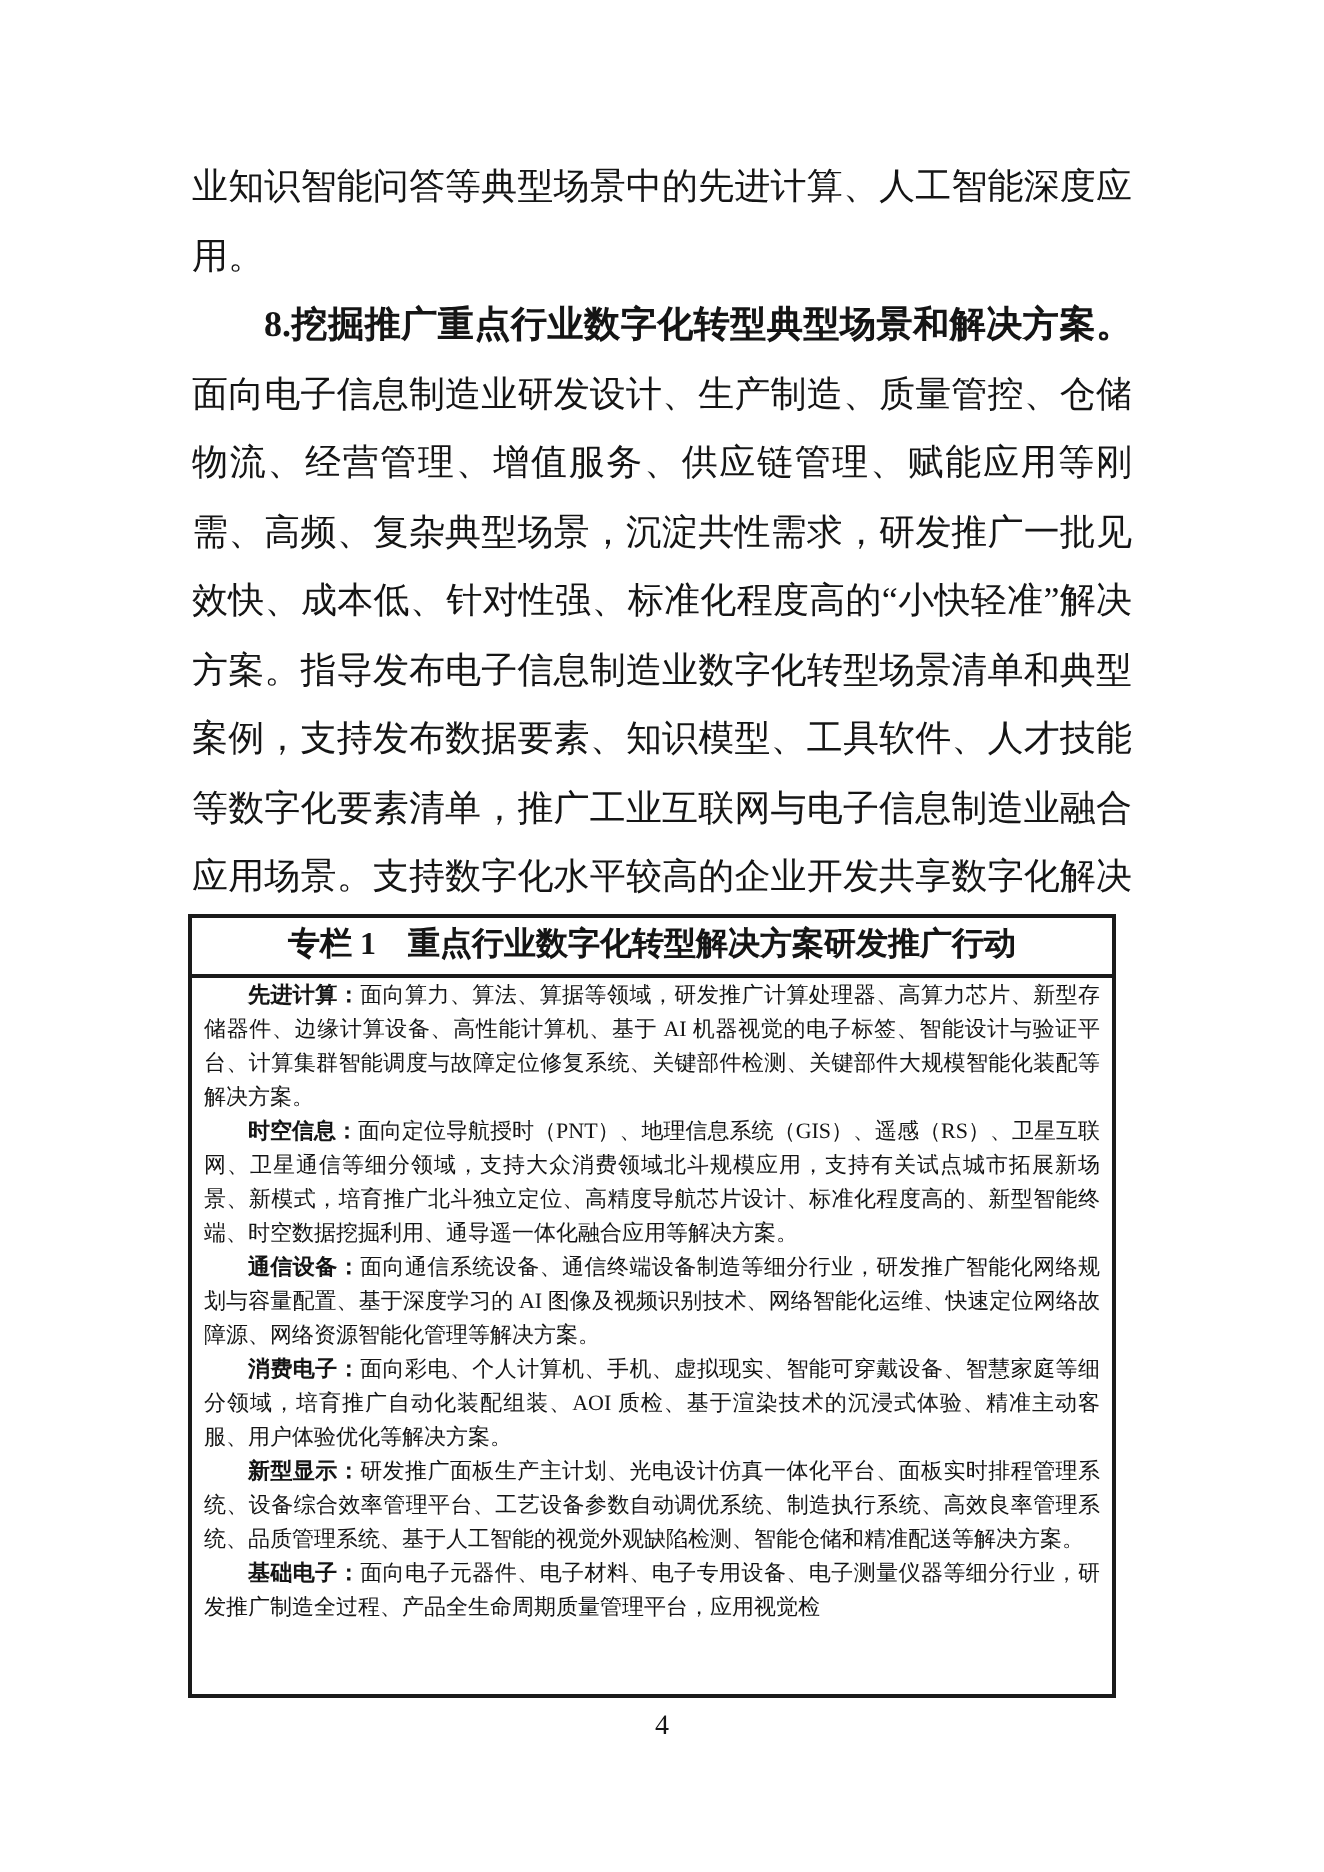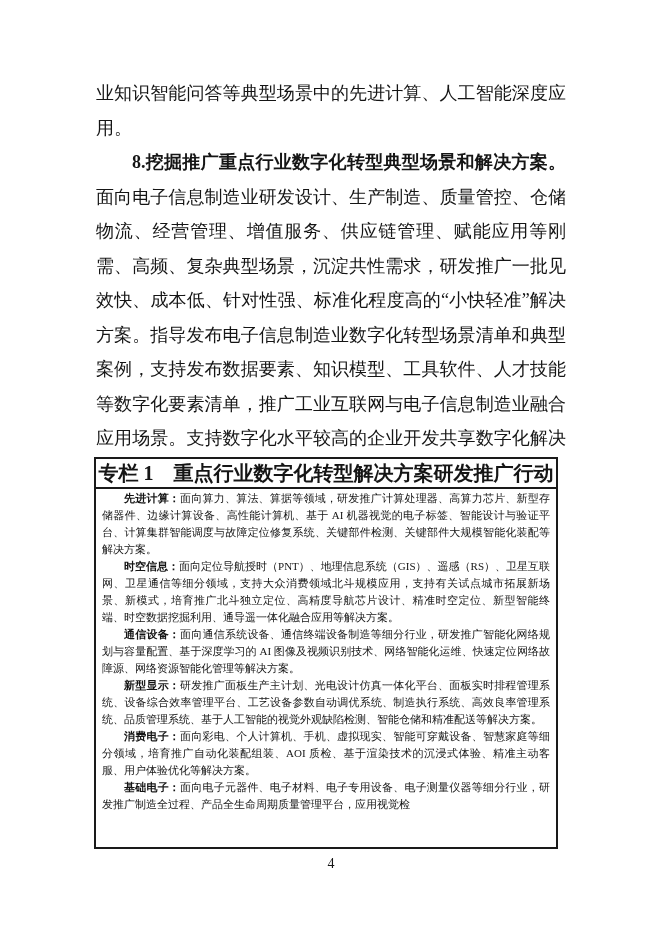--- a/index.html
+++ b/index.html
@@ -34,21 +34,21 @@
     border: 2px solid #1a1a1a;
     box-sizing: border-box;
     background: #ffffff;
     overflow: hidden;
   }
   .box-title {
     height: 28px;
     line-height: 28px;
     text-align: center;
     font-weight: bold;
-    font-size: 20px;
+    font-size: 16px;
     border-bottom: 2px solid #1a1a1a;
     white-space: pre;
   }
   .box-body {
     padding: 1px 6px 0 6px;
     font-size: 11px;
     line-height: 17px;
     text-align: justify;
   }
   .box-body p { margin: 0; text-indent: 2em; }
@@ -67,21 +67,21 @@
 
 <div class="main-text">
   <p>业知识智能问答等典型场景中的先进计算、人工智能深度应用。</p>
   <p class="indent"><span class="lead-bold">8.挖掘推广重点行业数字化转型典型场景和解决方案。</span><span>面向电子信息制造业研发设计、生产制造、质量管控、仓储物流、经营管理、增值服务、供应链管理、赋能应用等刚需、高频、复杂典型场景，沉淀共性需求，研发推广一批见效快、成本低、针对性强、标准化程度高的“小快轻准”解决方案。指导发布电子信息制造业数字化转型场景清单和典型案例，支持发布数据要素、知识模型、工具软件、人才技能等数字化要素清单，推广工业互联网与电子信息制造业融合应用场景。支持数字化水平较高的企业开发共享数字化解决方案。</span></p>
 </div>
 
 <div class="column-box">
   <div class="box-title">专栏 1　重点行业数字化转型解决方案研发推广行动</div>
   <div class="box-body">
     <p><span class="lead-bold">先进计算：</span><span>面向算力、算法、算据等领域，研发推广计算处理器、高算力芯片、新型存储器件、边缘计算设备、高性能计算机、基于 AI 机器视觉的电子标签、智能设计与验证平台、计算集群智能调度与故障定位修复系统、关键部件检测、关键部件大规模智能化装配等解决方案。</span></p>
-    <p><span class="lead-bold">时空信息：</span><span>面向定位导航授时（PNT）、地理信息系统（GIS）、遥感（RS）、卫星互联网、卫星通信等细分领域，支持大众消费领域北斗规模应用，支持有关试点城市拓展新场景、新模式，培育推广北斗独立定位、高精度导航芯片设计、精准时空定位、新型智能终端、时空数据挖掘利用、通导遥一体化融合应用等解决方案。</span></p>
+    <p><span class="lead-bold">时空信息：</span><span>面向定位导航授时（PNT）、地理信息系统（GIS）、遥感（RS）、卫星互联网、卫星通信等细分领域，支持大众消费领域北斗规模应用，支持有关试点城市拓展新场景、新模式，培育推广北斗独立定位、高精度导航芯片设计、标准化程度高的、新型智能终端、时空数据挖掘利用、通导遥一体化融合应用等解决方案。</span></p>
     <p><span class="lead-bold">通信设备：</span><span>面向通信系统设备、通信终端设备制造等细分行业，研发推广智能化网络规划与容量配置、基于深度学习的 AI 图像及视频识别技术、网络智能化运维、快速定位网络故障源、网络资源智能化管理等解决方案。</span></p>
+    <p><span class="lead-bold">消费电子：</span><span>面向彩电、个人计算机、手机、虚拟现实、智能可穿戴设备、智慧家庭等细分领域，培育推广自动化装配组装、AOI 质检、基于渲染技术的沉浸式体验、精准主动客服、用户体验优化等解决方案。</span></p>
     <p><span class="lead-bold">新型显示：</span><span>研发推广面板生产主计划、光电设计仿真一体化平台、面板实时排程管理系统、设备综合效率管理平台、工艺设备参数自动调优系统、制造执行系统、高效良率管理系统、品质管理系统、基于人工智能的视觉外观缺陷检测、智能仓储和精准配送等解决方案。</span></p>
-    <p><span class="lead-bold">消费电子：</span><span>面向彩电、个人计算机、手机、虚拟现实、智能可穿戴设备、智慧家庭等细分领域，培育推广自动化装配组装、AOI 质检、基于渲染技术的沉浸式体验、精准主动客服、用户体验优化等解决方案。</span></p>
     <p><span class="lead-bold">基础电子：</span><span>面向电子元器件、电子材料、电子专用设备、电子测量仪器等细分行业，研发推广制造全过程、产品全生命周期质量管理平台，应用视觉检</span></p>
   </div>
 </div>
 
 <div class="page-number">4</div>
 
 </body></html>

